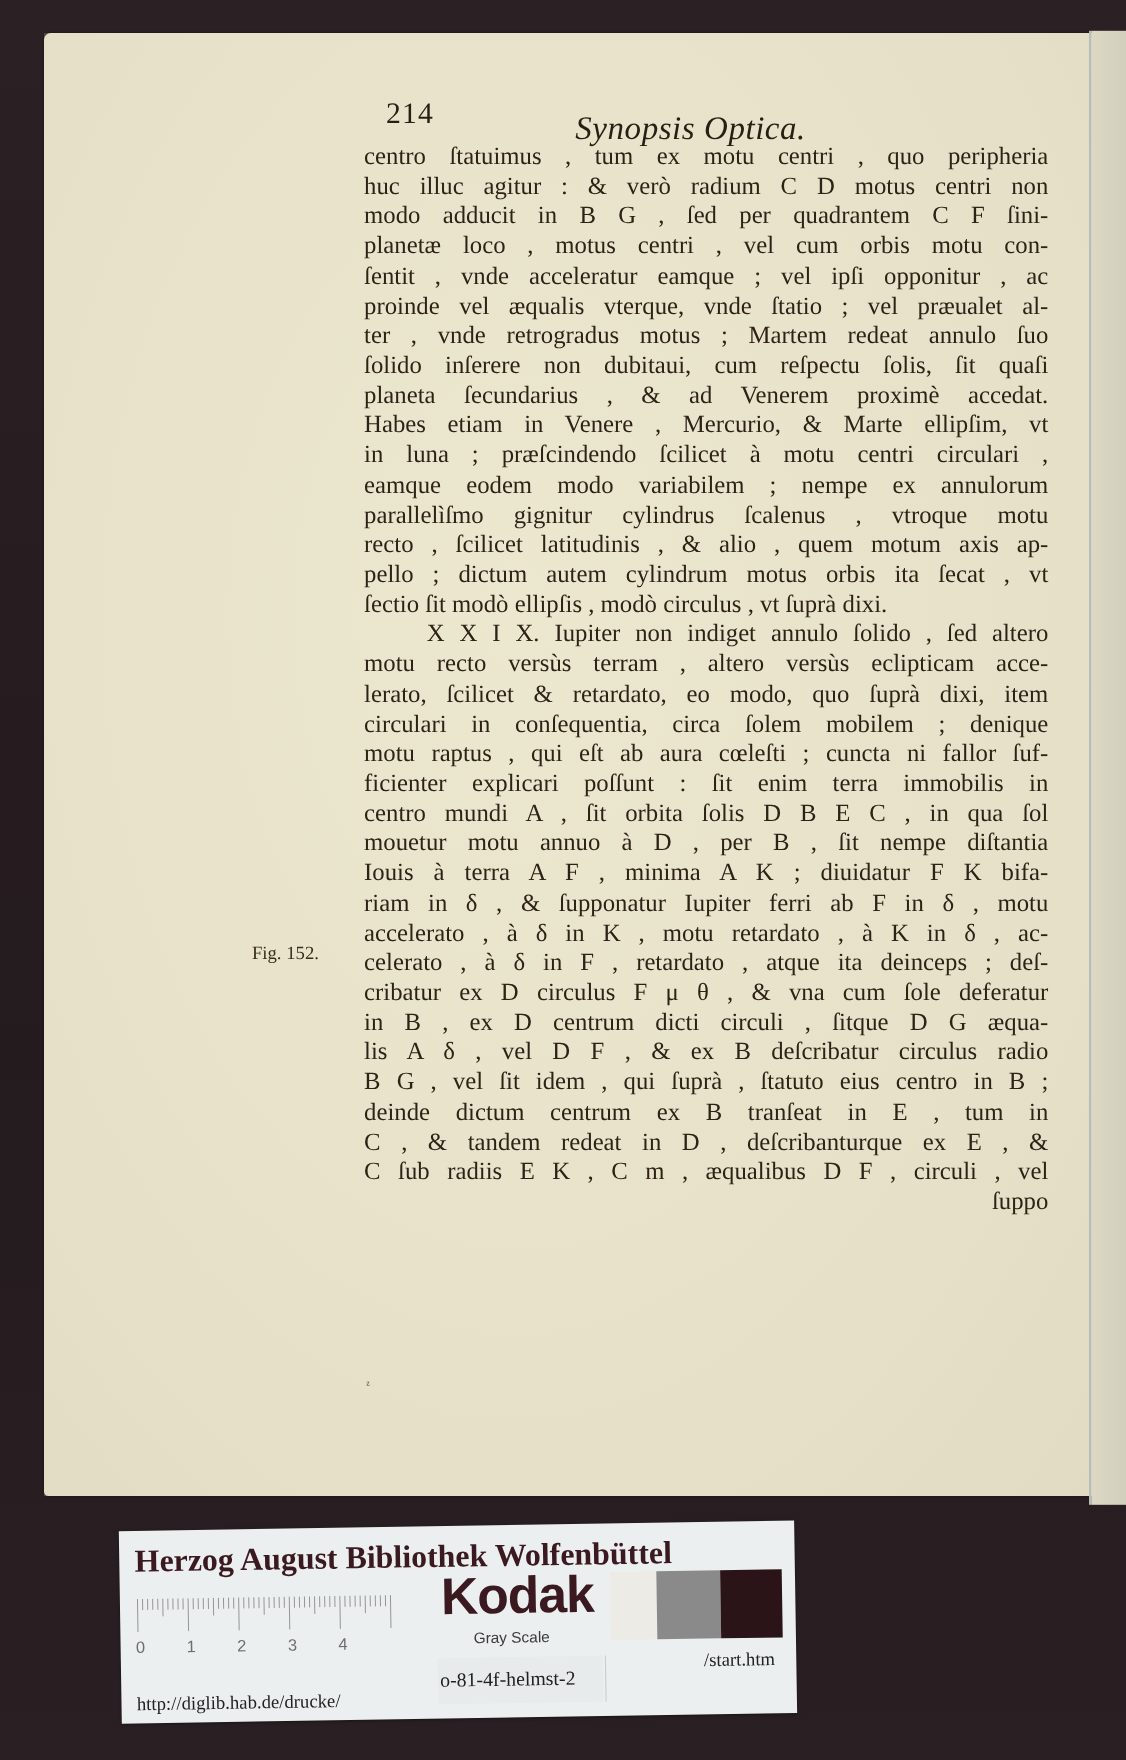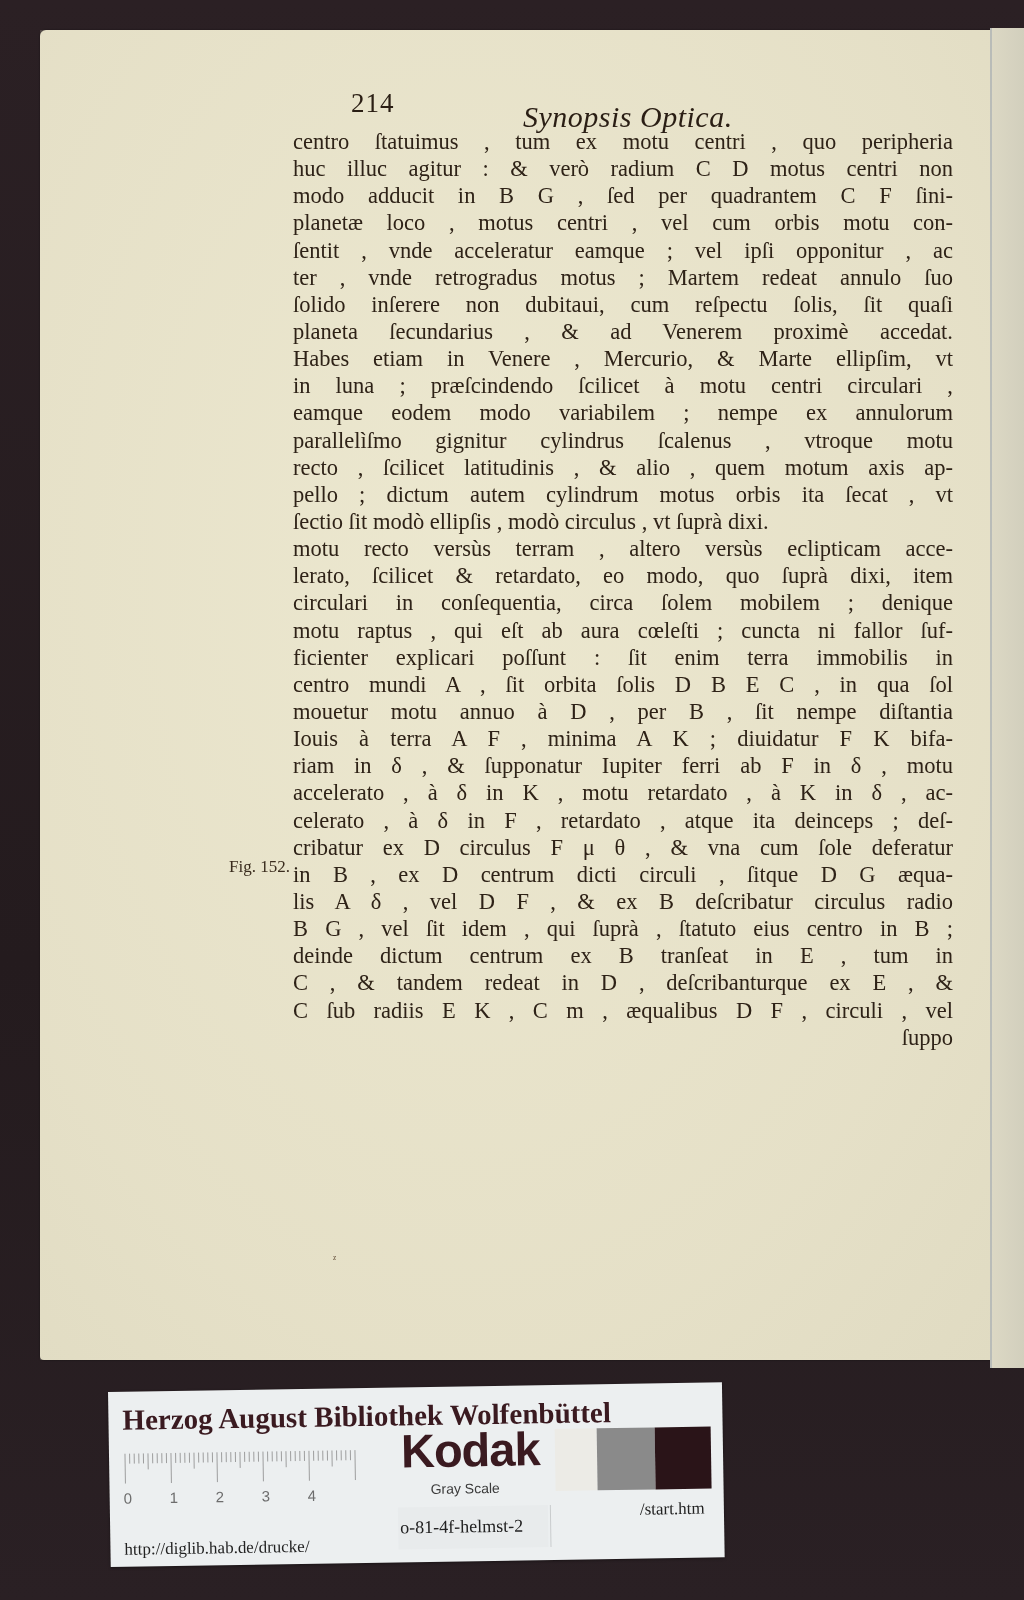--- a/index.html
+++ b/index.html
@@ -47,20 +47,21 @@
   .text-block {
     position: absolute; left: 293px; top: 128px; width: 660px;
     color: #2e2217;
     font-size: 22.5px;
     line-height: 27.15px;
   }
   .line {
     display: block; white-space: nowrap;
     text-align: justify; text-align-last: justify;
     height: 27.15px;
+    margin-left: 38px;
   }
   .line.indent { padding-left: 57px; }
   .line.last { text-align-last: left; }
   .line.right { text-align: right; text-align-last: right; }
   .margin-note {
     position: absolute; left: 229px; top: 857px;
     font-size: 17px; color: #3a2c1e;
   }
   .speck { position: absolute; color: #5a4530; font-size: 12px; }
 
@@ -136,30 +137,32 @@
 </div>
 
 <div class="margin-note">Fig. 152.</div>
 
 <div class="text-block" id="text-block">
     <span class="line">centro ſtatuimus , tum ex motu  centri , quo  peripheria</span>
     <span class="line">huc illuc agitur : &amp; verò radium  C D  motus  centri non</span>
     <span class="line">modo adducit in   B G ,  ſed  per  quadrantem  C F  ſini-</span>
     <span class="line">planetæ loco ,  motus  centri ,  vel cum  orbis motu con-</span>
     <span class="line">ſentit ,  vnde  acceleratur  eamque  ;  vel ipſi opponitur ,  ac</span>
+    <span class="line">proinde vel æqualis vterque, vnde ſtatio ; vel præualet al-</span>
     <span class="line">ter ,  vnde retrogradus motus ; Martem redeat annulo ſuo</span>
     <span class="line">ſolido inſerere non dubitaui, cum reſpectu ſolis, ſit quaſi</span>
     <span class="line">planeta ſecundarius ,  &amp;  ad  Venerem  proximè  accedat.</span>
     <span class="line">Habes etiam in Venere ,  Mercurio,  &amp; Marte ellipſim, vt</span>
     <span class="line">in luna ;  præſcindendo ſcilicet  à  motu  centri circulari ,</span>
     <span class="line">eamque eodem modo variabilem ;  nempe ex annulorum</span>
     <span class="line">parallelìſmo gignitur cylindrus ſcalenus ,  vtroque  motu</span>
     <span class="line">recto , ſcilicet latitudinis , &amp; alio ,  quem motum axis ap-</span>
     <span class="line">pello ; dictum autem  cylindrum motus orbis ita ſecat , vt</span>
     <span class="line last">ſectio ſit modò ellipſis , modò circulus ,   vt ſuprà dixi.</span>
+    <span class="line indent">X X I X.  Iupiter non indiget annulo ſolido , ſed altero</span>
     <span class="line">motu recto versùs terram , altero versùs eclipticam acce-</span>
     <span class="line">lerato, ſcilicet &amp; retardato, eo modo, quo ſuprà dixi, item</span>
     <span class="line">circulari in conſequentia,  circa ſolem mobilem ;  denique</span>
     <span class="line">motu raptus , qui eſt ab aura cœleſti ; cuncta ni fallor ſuf-</span>
     <span class="line">ficienter explicari poſſunt  :  ſit enim  terra  immobilis  in</span>
     <span class="line">centro  mundi   A ,  ſit orbita  ſolis  D B E C ,   in qua ſol</span>
     <span class="line">mouetur motu annuo à  D ,   per  B ,  ſit nempe diſtantia</span>
     <span class="line">Iouis à terra  A F ,   minima   A  K ;  diuidatur  F K  bifa-</span>
     <span class="line">riam in  δ ,  &amp;  ſupponatur  Iupiter ferri ab   F in δ ,   motu</span>
     <span class="line">accelerato ,  à  δ   in  K ,  motu  retardato ,  à  K in δ ,  ac-</span>

